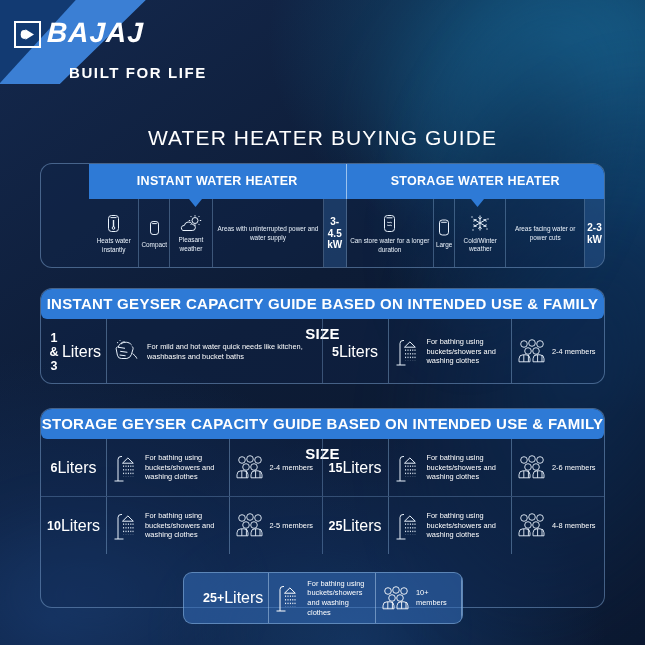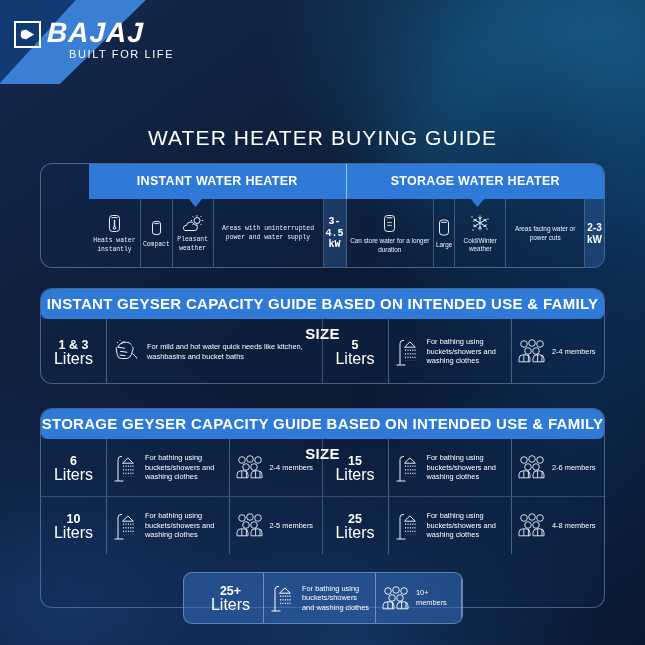--- a/index.html
+++ b/index.html
@@ -77,22 +77,22 @@
   .logo-mark svg { display:block; }
   .logo-text { display: flex; flex-direction: column; }
   .logo-word {
     font-size: 28px; font-weight: 700; color: #ffffff;
     letter-spacing: 1px; line-height: 26px;
     font-family: "Liberation Sans", sans-serif;
     font-style: italic;
     transform: skewX(-2deg);
   }
   .logo-tag {
-    font-size: 11px; font-weight: 400; color: #ffffff;
-    letter-spacing: 1.6px; margin-top: 2px; margin-left: 22px;
+    font-size: 15px; font-weight: 700; color: #ffffff;
+    letter-spacing: 1.6px; margin-top: 18px; margin-left: 22px;
   }
 
   
   .page-title {
     position: absolute; left: 0; right: 0; top: 126px;
     text-align: center;
     font-size: 21px; font-weight: 400; color: #ffffff;
     letter-spacing: 1.1px;
   }
 
@@ -122,21 +122,21 @@
   #panel-types { left: 40px; top: 163px; width: 565px; height: 105px; padding-left: 48px; }
   .types-heads { display: flex; height: 35px; }
   .types-heads > div {
     flex: 1 1 50%;
     font-size: 12.5px;
     line-height: 35px;
   }
   .types-heads > div:first-child { border-right: 1px solid #9cc3ee; }
   .types-body { display: flex; height: 69px; }
   .types-half { flex: 1 1 50%; display: flex; }
-  .types-half.left { border-right: 1px solid rgba(140,180,225,.45); font-family: Liberation Mono, monospace; }
+  .types-half.left { border-right: 1px solid rgba(140,180,225,.45); }
   .feat {
     flex: 1 1 auto;
     display: flex; flex-direction: column;
     align-items: center; justify-content: center;
     padding: 3px 2px;
     border-right: 1px solid rgba(150,190,230,.35);
     color: #eaf2fb;
     font-size: 6.4px;
     line-height: 8.2px;
     text-align: center;
@@ -164,21 +164,21 @@
   .cap-half.left { border-right: 1px solid rgba(140,180,225,.35); }
   .cell {
     display: flex; align-items: center; justify-content: center;
     border-right: 1px solid rgba(150,190,230,.40);
     color: #ffffff;
     padding: 4px 5px;
   }
   .cell:last-child { border-right: none; }
   .c-liters {
     flex: 0 0 66px;
-    flex-direction: column;
+    flex-direction: row;
     font-size: 12.5px; font-weight: 700; line-height: 14px;
     text-align: center;
   }
   .c-liters .unit { font-weight: 400; font-size: 16px; }
   .c-use {
     flex: 1 1 auto;
     justify-content: flex-start;
     gap: 6px;
     font-size: 7.4px; line-height: 9.6px;
   }

